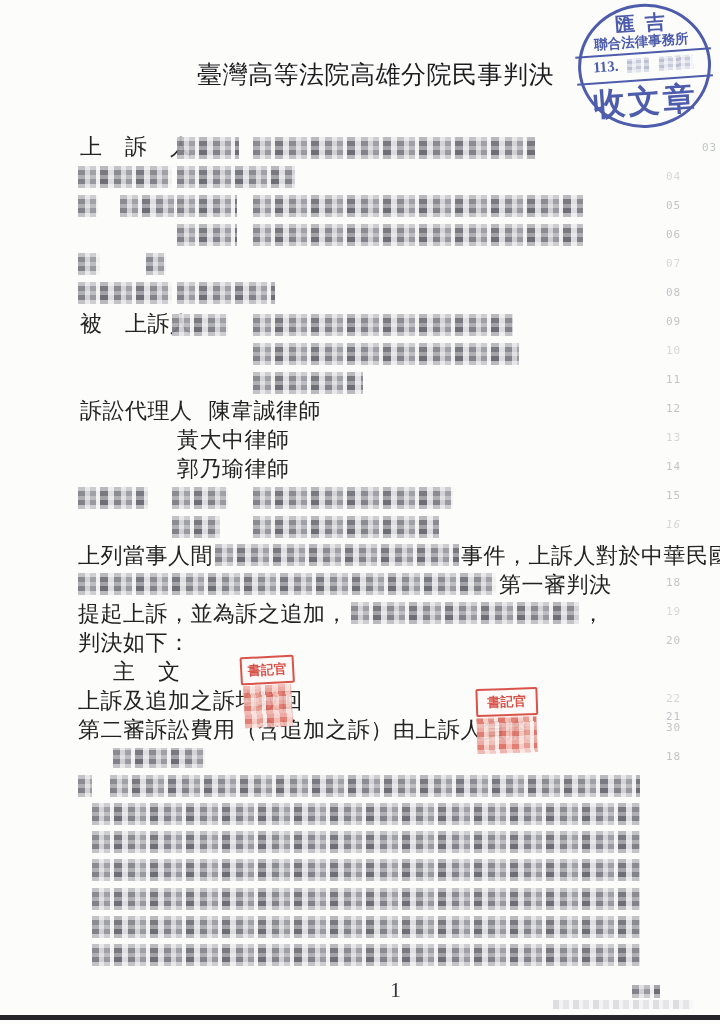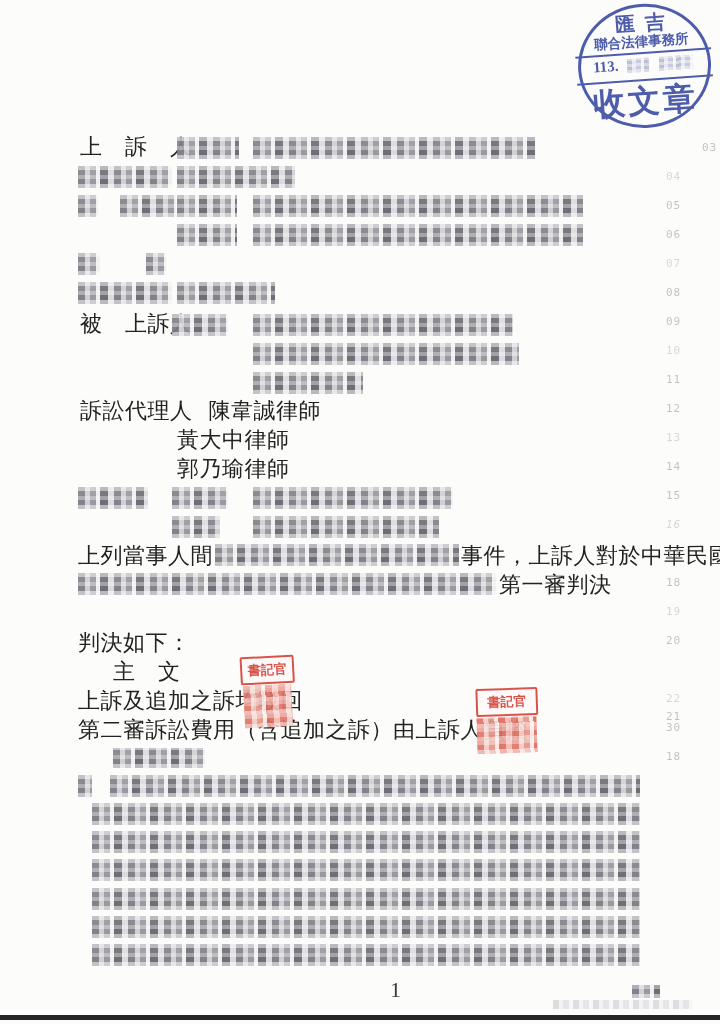--- a/index.html
+++ b/index.html
@@ -69,20 +69,21 @@
     <div class="srow firm-top">匯吉</div>
     <div class="srow firm-bot">聯合法律事務所</div>
     <div class="srow sdate">
       <span>113.</span>
       <span class="mx blue inline" style="width:22px;height:14px;margin-left:5px;"></span>
       <span class="mx blue inline" style="width:34px;height:14px;margin-left:6px;"></span>
     </div>
     <div class="srow stype">收文章</div>
   </div>
 
+  <div class="abs title" style="left:197px;top:58px;">臺灣高等法院高雄分院民事判決</div>
 
   <div class="abs t" style="left:80px;top:134px;">上　訴　人</div>
   <div class="mx" style="left:177px;top:137px;width:62px;"></div>
   <div class="mx" style="left:253px;top:137px;width:282px;"></div>
 
   <div class="mx" style="left:78px;top:166px;width:94px;"></div>
   <div class="mx" style="left:177px;top:166px;width:118px;"></div>
 
   <div class="mx" style="left:78px;top:195px;width:20px;"></div>
   <div class="mx" style="left:120px;top:195px;width:56px;"></div>
@@ -115,20 +116,23 @@
   <div class="mx" style="left:172px;top:487px;width:56px;"></div>
   <div class="mx" style="left:253px;top:487px;width:200px;"></div>
   <div class="mx" style="left:172px;top:516px;width:48px;"></div>
   <div class="mx" style="left:253px;top:516px;width:186px;"></div>
 
   <div class="abs t" style="left:78px;top:543px;">
     <span>上列當事人間</span><span class="mx inline" style="width:244px;height:22px;margin:0 2px;"></span><span>事件，上訴人對於中華民國</span>
   </div>
   <div class="abs t" style="left:78px;top:572px;">
     <span class="mx inline" style="width:418px;height:22px;margin-right:3px;"></span><span>第一審判決</span>
+  </div>
+  <div class="abs t" style="left:78px;top:601px;">
+    <span>提起上訴，並為訴之追加，</span><span class="mx inline" style="width:228px;height:22px;margin:0 3px;"></span><span>，</span>
   </div>
   <div class="abs t" style="left:78px;top:630px;">判決如下：</div>
 
   <div class="abs t" style="left:113px;top:659px;">主　文</div>
   <div class="abs t" style="left:78px;top:688px;">上訴及追加之訴均駁回</div>
   <div class="abs t" style="left:78px;top:717px;">第二審訴訟費用（含追加之訴）由上訴人負擔。</div>
   <div class="mx" style="left:113px;top:748px;width:92px;height:20px;"></div>
 
   <div class="abs rstamp" style="left:240px;top:654px;width:58px;height:100px;transform:rotate(-3deg);">
     <div class="box" style="left:2px;top:2px;width:50px;height:24px;font-size:13px;">書記官</div>

